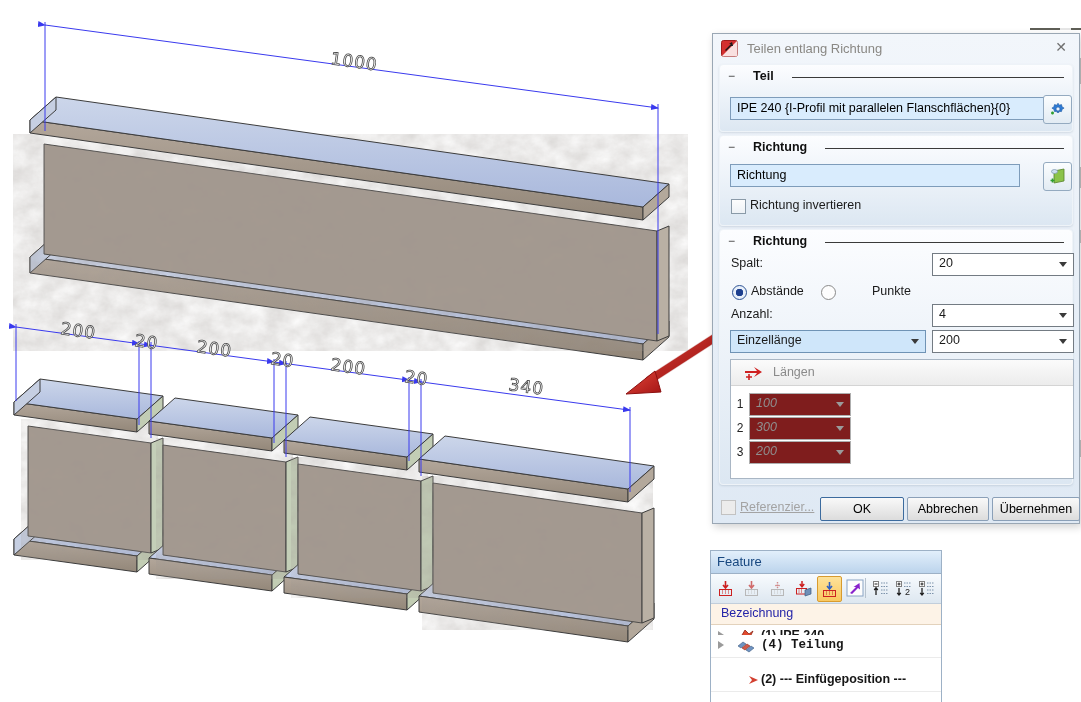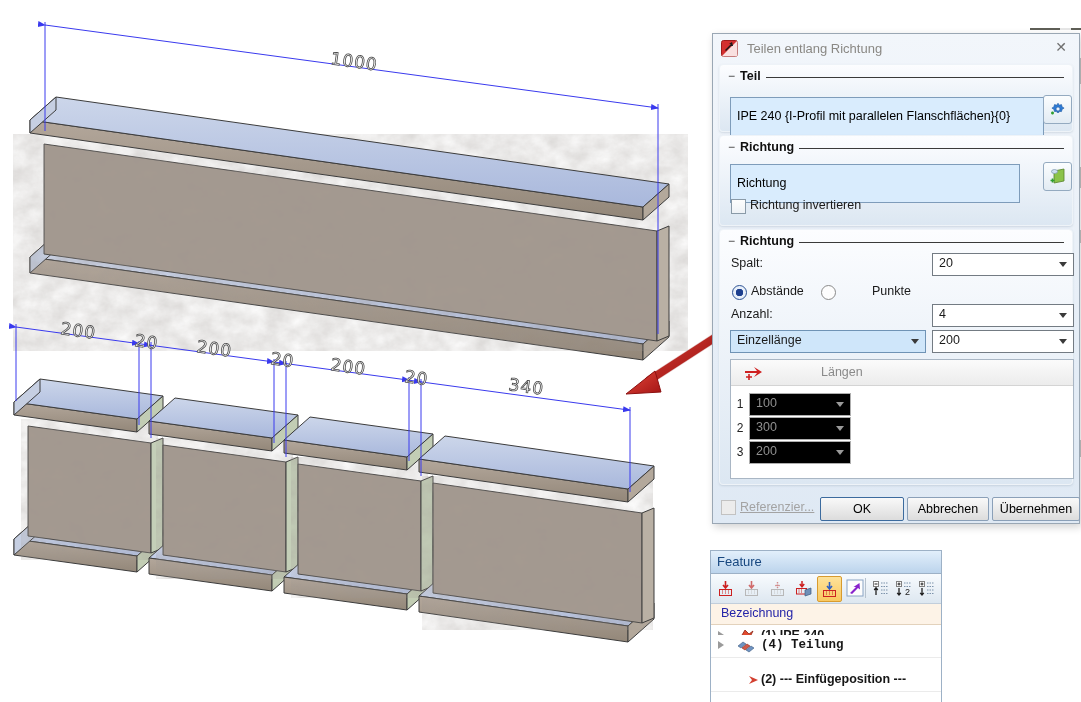--- a/index.html
+++ b/index.html
@@ -12,45 +12,45 @@
 
   
   .dialog{left:712px;top:33px;width:366px;height:489px;background:linear-gradient(#f2f6fb,#dfe9f4);
           border:1px solid #9aa7b4;box-shadow:2px 3px 8px rgba(0,0,0,.18);}
   .titlebar{left:0;top:0;right:0;height:28px;}
   .titlebar .title{left:34px;top:7px;color:#8a8884;font-size:13px;}
   .dlg-icon{left:8px;top:6px;width:17px;height:17px;}
   .close-x{right:10px;top:5px;width:16px;height:16px;color:#6f6f6f;font-size:14px;line-height:16px;text-align:center;cursor:default;}
   .group{left:6px;width:352px;background:linear-gradient(#fcfdff,#dce7f2);border:1px solid #eef3f8;
          border-radius:4px;box-shadow:0 1px 2px rgba(120,140,160,.25);}
-  .gcap{position:absolute;left:8px;top:4px;right:8px;display:flex;align-items:center;gap:5px;}
+  .gcap{position:absolute;left:8px;top:4px;right:8px;display:flex;align-items:center;gap:18px;}
   .gcap .glabel{font-weight:bold;color:#101010;white-space:nowrap;}
   .gcap::before{content:"−";color:#404040;font-size:12px;}
   .gcap .rule{flex:1;height:1px;background:#3a3a3a;margin-top:2px;}
-  .field{background:#d9ecfd;border:1px solid #7e9cba;height:21px;line-height:21px;padding:8px 6px;font-size:12.5px;color:#000;white-space:nowrap;overflow:hidden;}
+  .field{background:#d9ecfd;border:1px solid #7e9cba;height:21px;line-height:21px;padding:0 6px;font-size:12.5px;color:#000;white-space:nowrap;overflow:hidden;}
   .sq-btn{width:27px;height:27px;border:1px solid #94aac0;border-radius:3px;background:linear-gradient(#fbfdfe,#e2ebf3);
           display:flex;align-items:center;justify-content:center;}
   .combo{background:#fff;border:1px solid #737b83;height:21px;}
   .combo .cv{position:absolute;left:6px;top:2px;font-size:12.5px;}
   .combo .arr{position:absolute;right:6px;top:8px;width:0;height:0;border-left:4px solid transparent;border-right:4px solid transparent;border-top:5px solid #3a3a3a;}
   .combo.blue{background:#cfe6fa;border-color:#6f93b5;}
-  .combo.disabled{background:#000000;border-color:#aeaeae;}
+  .combo.disabled{background:#7f1d1d;border-color:#aeaeae;font-style:italic;}
   .combo.disabled .cv{color:#8f8f8f;}
   .combo.disabled .arr{border-top-color:#9a9a9a;}
   .chk{width:13px;height:13px;border:1px solid #8a9aa8;background:linear-gradient(#fdfdfd,#eef2f6);}
   .chk.disabled{border-color:#c2c2c2;background:#ececec;}
   .radio{width:13px;height:13px;border-radius:50%;border:1px solid #8a8a8a;background:#fdfdfd;}
   .radio.sel{border-color:#2f5496;background:radial-gradient(circle at 50% 50%,#1d3f8f 0 3.5px,#e8f0fa 4px);}
   .lbl{white-space:nowrap;}
   .btn{height:22px;border:1px solid #8ba0b8;border-radius:2px;background:linear-gradient(#f9f9f9,#dcdcdc);
        text-align:center;line-height:22px;font-size:12.5px;color:#000;}
   .btn.default{border:1px solid #3c6b9e;}
   .table-panel{background:#fff;border:1px solid #a9b6c4;}
   .tbl-head{position:absolute;left:0;top:0;right:0;height:25px;background:linear-gradient(#fbfbfb,#ececec);border-bottom:1px solid #d4d4d4;}
-  .tbl-head .tlabel{position:absolute;left:42px;top:5px;color:#8a8a8a;margin-left:48px;}
+  .tbl-head .tlabel{position:absolute;left:42px;top:5px;color:#8a8a8a;}
   .rownum{position:absolute;left:2px;width:14px;text-align:center;font-size:12px;color:#222;}
   .dis-label{color:#a3a3a3;}
 
   
   .feature{left:710px;top:550px;width:230px;height:152px;border:1px solid #9db1c6;background:#fff;overflow:hidden;}
   .ftitle{left:0;top:0;right:0;height:22px;background:linear-gradient(#e2effb,#bcd4ec);border-bottom:1px solid #9db1c6;}
   .ftitle span{position:absolute;left:6px;top:3px;color:#17477f;font-size:13px;}
   .ftoolbar{left:0;top:23px;right:0;height:29px;background:linear-gradient(#f8fbfe,#dde7f0);border-bottom:1px solid #c2cedb;}
   .tbtn{position:absolute;top:2px;width:23px;height:24px;border-radius:2px;display:flex;align-items:center;justify-content:center;}
   .tbtn.sel{background:linear-gradient(#fde29a,#f9c860);border:1px solid #d89b2e;}

